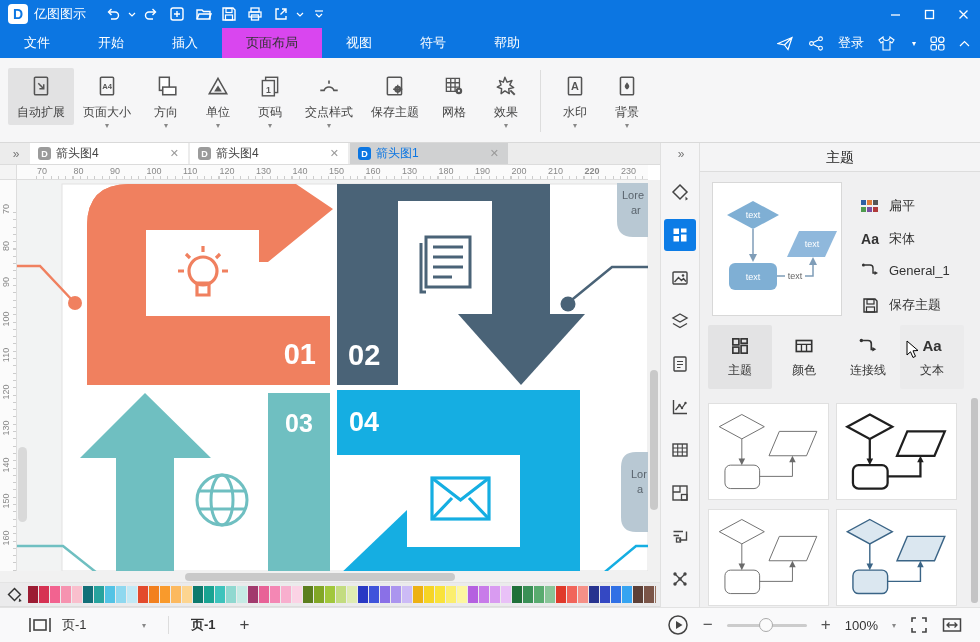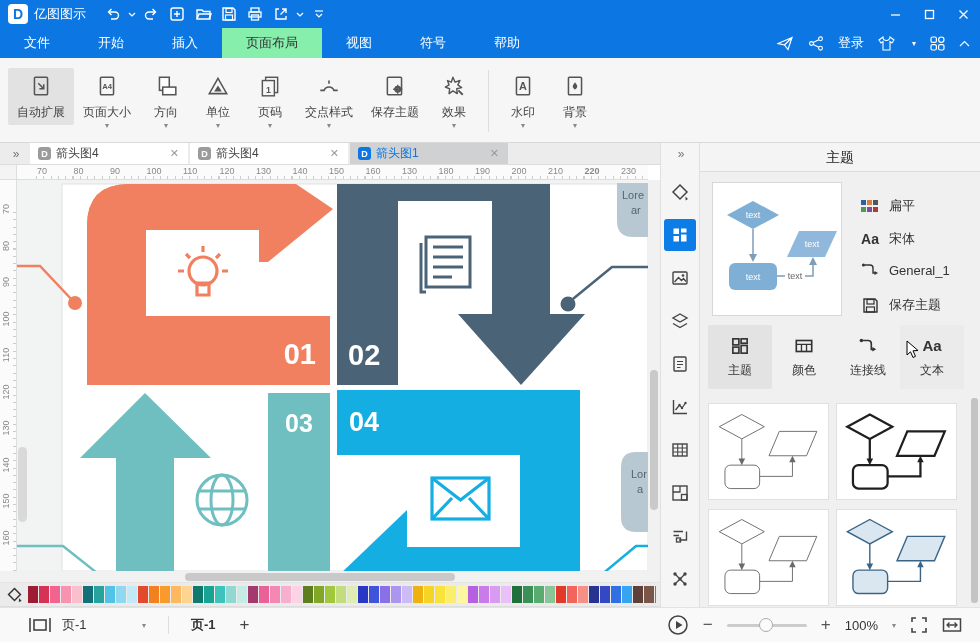--- a/index.html
+++ b/index.html
@@ -14,21 +14,21 @@
   .tb-ic{width:26px;height:22px;display:flex;align-items:center;justify-content:center;cursor:default}
   .tb-caret{width:12px;height:22px;display:flex;align-items:center;justify-content:center}
   #app-logo{margin-left:8px;width:20px;height:20px;background:#fff;border-radius:4px;color:#0c76e2;font-weight:bold;font-size:14px;display:flex;align-items:center;justify-content:center}
   #app-title{font-size:13px;margin:0 14px 0 6px}
   .win-btns{margin-left:auto;display:flex}
   .win-btn{width:34px;height:28px;display:flex;align-items:center;justify-content:center}
 
   
   #menubar{left:0;top:28px;width:980px;height:30px;background:#0c76e2;display:flex;align-items:flex-end;color:#fff}
   .menu-item{height:30px;line-height:30px;padding:0 24px;font-size:13px}
-  .menu-item.active{background:#86efac;color:#333}
+  .menu-item.active{background:#d946ef;color:#333}
   .menu-right{margin-left:auto;display:flex;align-items:center;height:30px;padding-right:10px;gap:14px}
   .menu-right .mi{display:flex;align-items:center;justify-content:center}
   #login-btn{font-size:13px}
 
   
   #ribbon{left:0;top:58px;width:980px;height:85px;background:#f6f6f7;border-bottom:1px solid #d9d9d9;display:flex;align-items:flex-start;padding:10px 6px 0 8px}
   .rb-item{display:flex;flex-direction:column;align-items:center;padding:6px 9px 4px;border-radius:2px;min-width:52px}
   .rb-item.selected{background:#e2e2e3}
   .rb-label{font-size:12px;color:#444;margin-top:6px;white-space:nowrap}
   .rb-caret{margin-top:2px;height:6px;color:#888;font-size:8px;line-height:6px}
@@ -295,20 +295,30 @@
     <div class="rb-item">
       <span>
           <svg width="24" height="24" viewBox="0 0 22 22">
             <rect x="4" y="3" width="13" height="16" rx="1" fill="none" stroke="#555" stroke-width="1.4"></rect>
             <circle cx="13.5" cy="14" r="3.2" fill="#555"></circle>
             <circle cx="13.5" cy="14" r="1.1" fill="#f6f6f7"></circle>
             <path d="M13.5 9.8 V18.2 M9.3 14 H17.7" stroke="#555" stroke-width="1.2"></path>
           </svg>
         </span>
       <span class="rb-label">保存主题</span>
+    </div>
+    <div class="rb-item">
+      <span>
+          <svg width="24" height="24" viewBox="0 0 22 22">
+            <path d="M4 4 H16 V16 H4 Z M8 4 V16 M12 4 V16 M4 8 H16 M4 12 H16" fill="none" stroke="#555" stroke-width="1.2"></path>
+            <circle cx="15.5" cy="15.5" r="3" fill="#555"></circle>
+            <circle cx="15.5" cy="15.5" r="1" fill="#f6f6f7"></circle>
+          </svg>
+        </span>
+      <span class="rb-label">网格</span>
     </div>
     <div class="rb-item">
       <span>
           <svg width="24" height="24" viewBox="0 0 22 22">
             <path d="M10 3 L12 7.5 L16.5 6 L14.5 10 L18 12.5 L13.5 13.5 L14 18 L10 15.5 L6.5 18 L7 13.5 L3 12 L6.5 10 L5 6 L8.5 7.5 Z" fill="none" stroke="#555" stroke-width="1.3" stroke-linejoin="round"></path>
             <path d="M15 15 L19 19" stroke="#555" stroke-width="1.8"></path>
           </svg>
         </span>
       <span class="rb-label">效果</span>
       <span class="rb-caret">▾</span>

